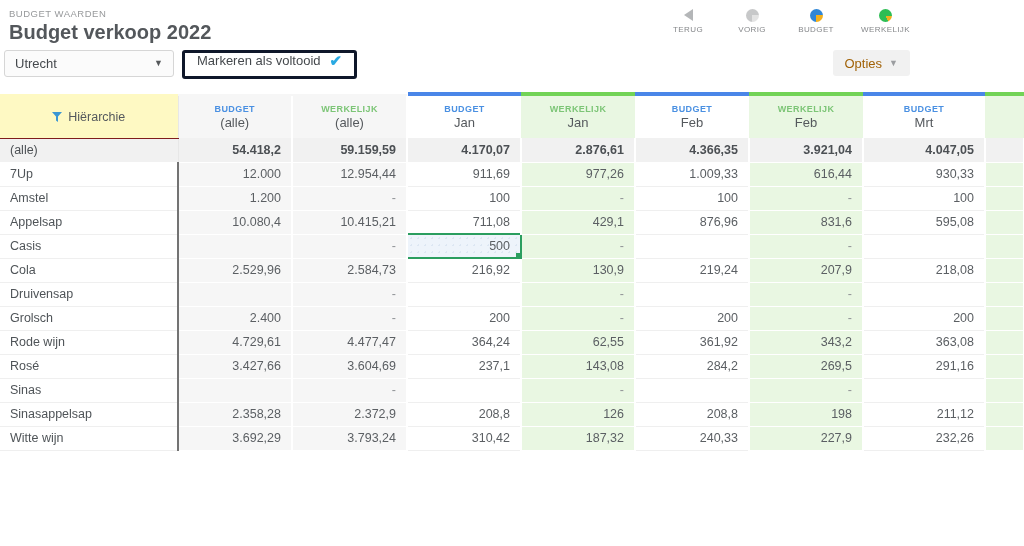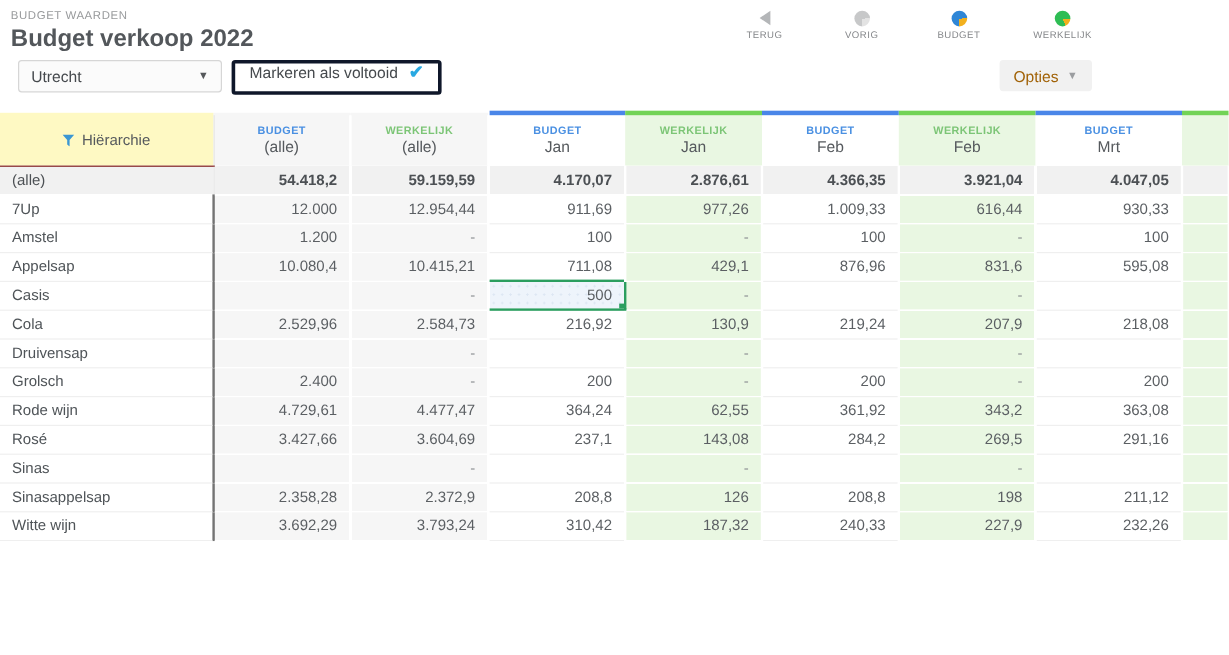--- a/index.html
+++ b/index.html
@@ -6,32 +6,32 @@
   html,body { width:1024px; height:546px; background:#fff; overflow:hidden;
     font-family:"Liberation Sans","DejaVu Sans",sans-serif; }
   .app { position:relative; width:924px; height:546px; background:#fff; }
 
   
   .page-header { position:relative; padding:8px 14px 0 9px; height:44px; }
   .breadcrumb { font-size:9.5px; letter-spacing:.5px; color:#97999b; text-transform:uppercase; }
   .title { font-size:20px; font-weight:700; color:#53575b; margin-top:2px; }
 
   .nav-group { position:absolute; top:8px; right:14px; display:flex; gap:26px; }
-  .nav-item { display:flex; flex-direction:column; align-items:center; cursor:pointer; min-width:38px;margin-left:17px; }
+  .nav-item { display:flex; flex-direction:column; align-items:center; cursor:pointer; min-width:38px; }
   .nav-icon { height:14px; display:flex; align-items:center; justify-content:center; margin-bottom:3px; }
   .nav-label { font-size:8px; letter-spacing:.4px; color:#85878a; }
   .tri-back { width:0; height:0; border-top:6px solid transparent; border-bottom:6px solid transparent;
     border-right:9px solid #b4b6b8; }
   .pie { width:13px; height:13px; border-radius:50%; }
   .pie-gray  { background:conic-gradient(from 88deg,#e3e3e3 0 95deg,#c7c8c9 0); }
   .pie-blue  { background:conic-gradient(from 88deg,#f2b01e 0 95deg,#2f86d6 0); }
   .pie-green { background:conic-gradient(from 96deg,#f2b01e 0 62deg,#2ebd54 0); }
 
   
-  .toolbar { position:relative; height:46px; padding:6px 14px 0 15px; display:flex; align-items:flex-start; }
+  .toolbar { position:relative; height:46px; padding:6px 14px 0 4px; display:flex; align-items:flex-start; }
   .select { width:170px; height:27px; background:#fbfbfb; border:1px solid #d6d6d6; border-radius:3px;
     display:flex; align-items:center; justify-content:space-between; padding:0 10px; cursor:pointer; }
   .select-value { font-size:13px; color:#45494d; }
   .caret { font-size:9px; color:#55585b; line-height:1; }
   .mark-btn { margin-left:8px; height:29px; background:#fff; border:3px solid #0f172a; border-radius:3px;
     display:flex; align-items:flex-start; gap:9px; padding:0 12px; cursor:pointer; }
   .mark-label { font-size:13px; color:#45494d; }
   .check { font-size:15px; font-weight:700; color:#29a9e2; line-height:1; }
   .opties-btn { position:absolute; right:14px; top:6px; height:26px; background:#f1f1f1; border:none;
     border-radius:3px; display:flex; align-items:center; gap:7px; padding:0 12px; cursor:pointer; }

